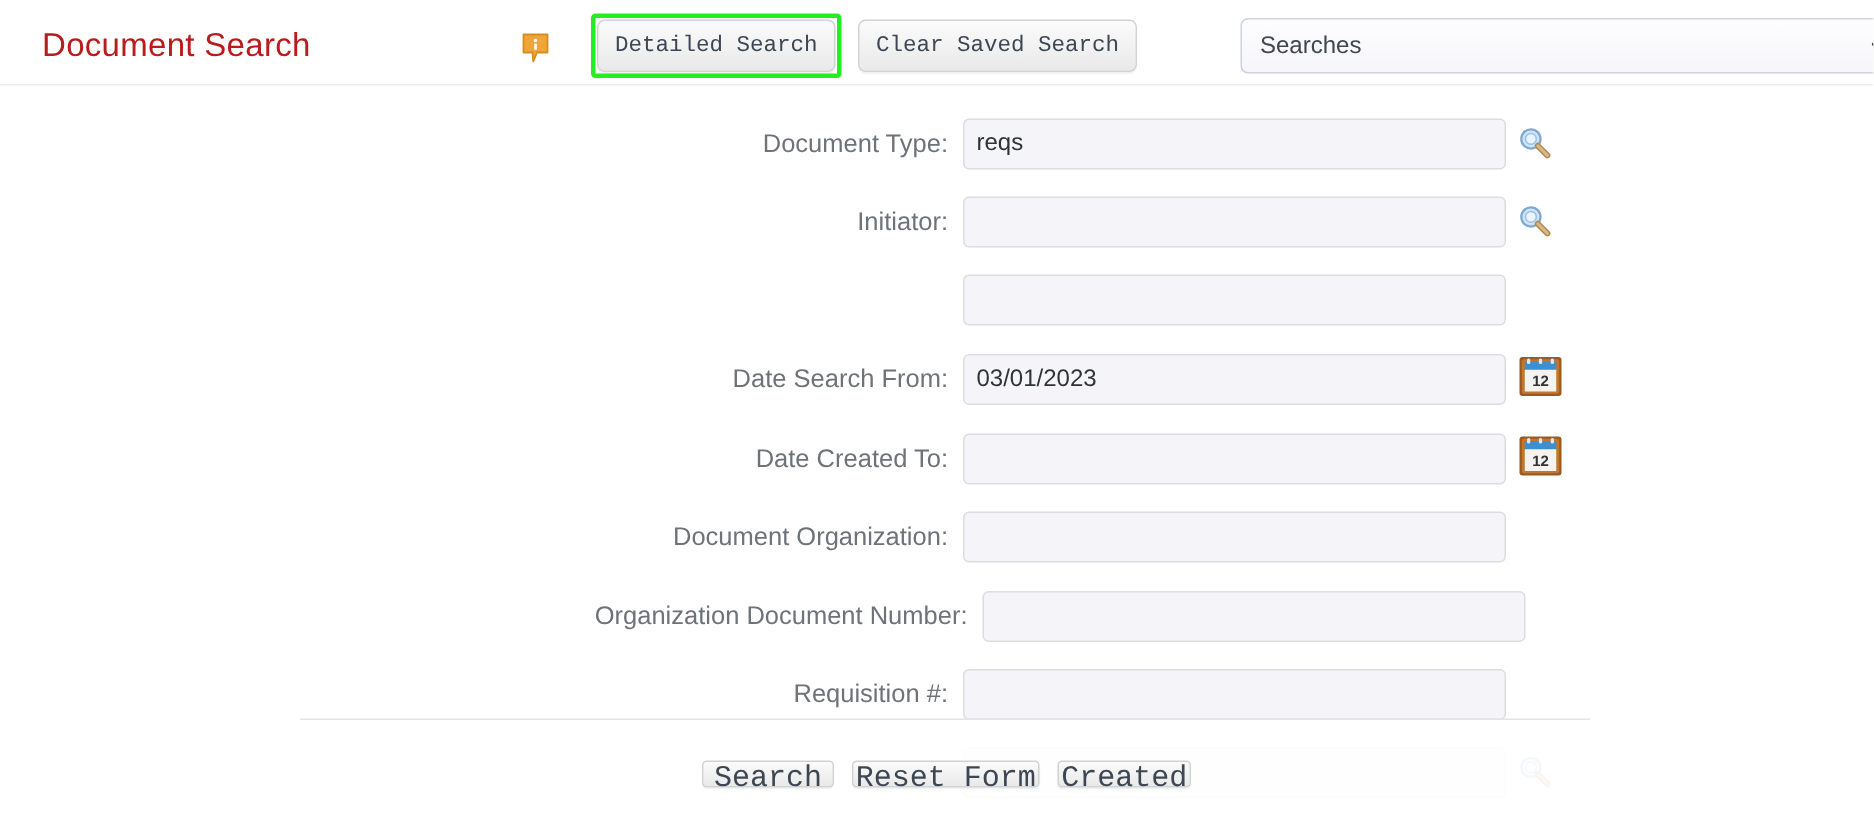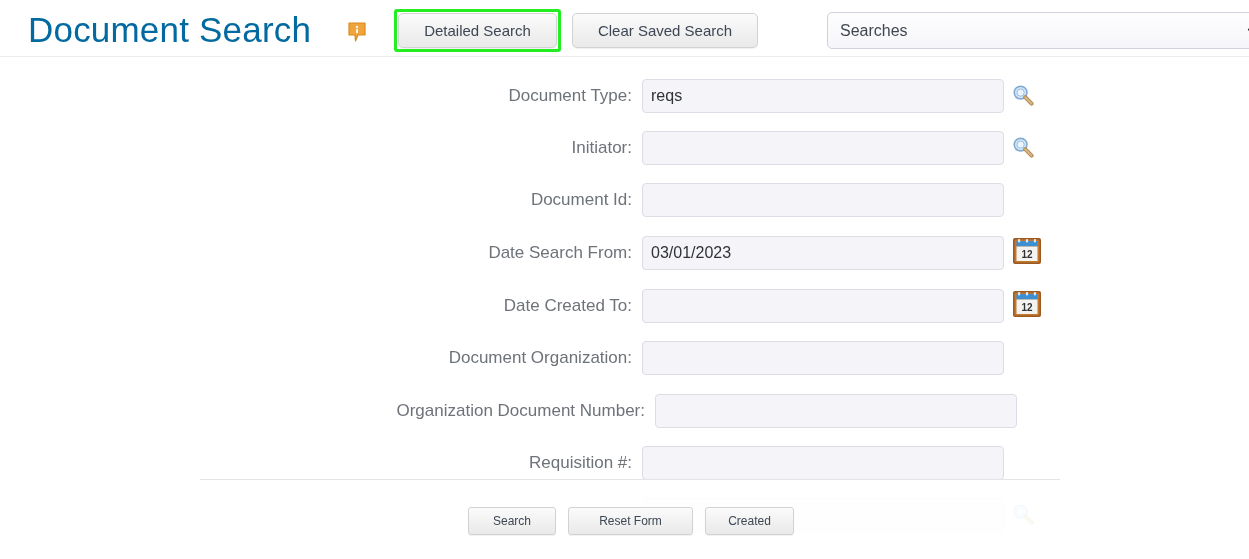--- a/index.html
+++ b/index.html
@@ -32,39 +32,39 @@
     height: 57px;
     background: #ffffff;
     border-bottom: 1px solid #ececee;
     box-sizing: border-box;
   }
 
   .page-title {
     position: absolute;
     left: 28px;
     top: 12px;
-    font-size: 35px;
+    font-size: 22px;
     font-weight: 400;
-    color: #0369a1;
+    color: #b91c1c;
     letter-spacing: 0.2px;
     white-space: nowrap;
     line-height: 36px;
   }
 
   
   .info-icon {
     position: absolute;
     left: 348px;
     top: 22px;
     width: 18px;
     height: 20px;
   }
 
   .btn {
-    font-family: Liberation Sans, sans-serif;
+    font-family: Liberation Mono, monospace;
     font-size: 15px;
     color: #3d4754;
     background: linear-gradient(to bottom, #fbfbfb 0%, #f1f1f1 55%, #e9e9e9 100%);
     border: 1px solid #d2d2d2;
     border-radius: 5px;
     box-shadow: 0 1px 1px rgba(0,0,0,0.06);
     cursor: pointer;
     white-space: nowrap;
     box-sizing: border-box;
     padding: 0;
@@ -215,22 +215,22 @@
     left: 0;
     top: 480px;
     width: 1249px;
     height: 79px;
     background: rgba(255,255,255,0.80);
   }
 
   .btn-action {
     position: absolute;
     top: 27px;
-    height: 28px;
-    font-size: 12px;
+    height: 18px;
+    font-size: 20px;
     border-radius: 3px;
   }
   .btn-search     { left: 468px; width: 88px; }
   .btn-reset      { left: 568px; width: 125px; }
   .btn-cancel     { left: 705px; width: 89px; }
 </style>
 </head>
 <body>
 
 <div id="page">
@@ -278,21 +278,20 @@
         <div class="field-label">Initiator:</div>
         <input type="text" class="field-input" value="" style="">
         <span class="lookup-icon"><svg width="22" height="22" viewBox="0 0 22 22">
             <circle cx="8.6" cy="8.6" r="6.4" fill="#cfe4f7" stroke="#7fa8cf" stroke-width="1.5"></circle>
             <circle cx="8.6" cy="8.6" r="3.6" fill="#eaf4fd" stroke="#9cc0e0" stroke-width="1"></circle>
             <path d="M13.2 13.2 L19.6 19.6" stroke="#b08a52" stroke-width="4" stroke-linecap="round"></path>
             <path d="M13.2 13.2 L19.6 19.6" stroke="#d8b887" stroke-width="2" stroke-linecap="round"></path>
           </svg></span>
       </div>
       <div class="row" style="top: 126px;">
-        <div class="field-label">Document Id:</div>
         <input type="text" class="field-input" value="" style="">
       </div>
       <div class="row" style="top: 179px;">
         <div class="field-label">Date Search From:</div>
         <input type="text" class="field-input" value="03/01/2023" style="">
         <span class="calendar-icon"><svg width="30" height="30" viewBox="0 0 30 30">
             <rect x="1" y="2" width="28" height="26" rx="2" fill="#9a5a22"></rect>
             <rect x="2.5" y="3.5" width="25" height="23" rx="1.5" fill="#c2762e"></rect>
             <rect x="4.5" y="5" width="21" height="5.5" fill="#3c8fd0"></rect>
             <rect x="6" y="3" width="2.2" height="3.6" rx="1" fill="#dfe7ee"></rect>

